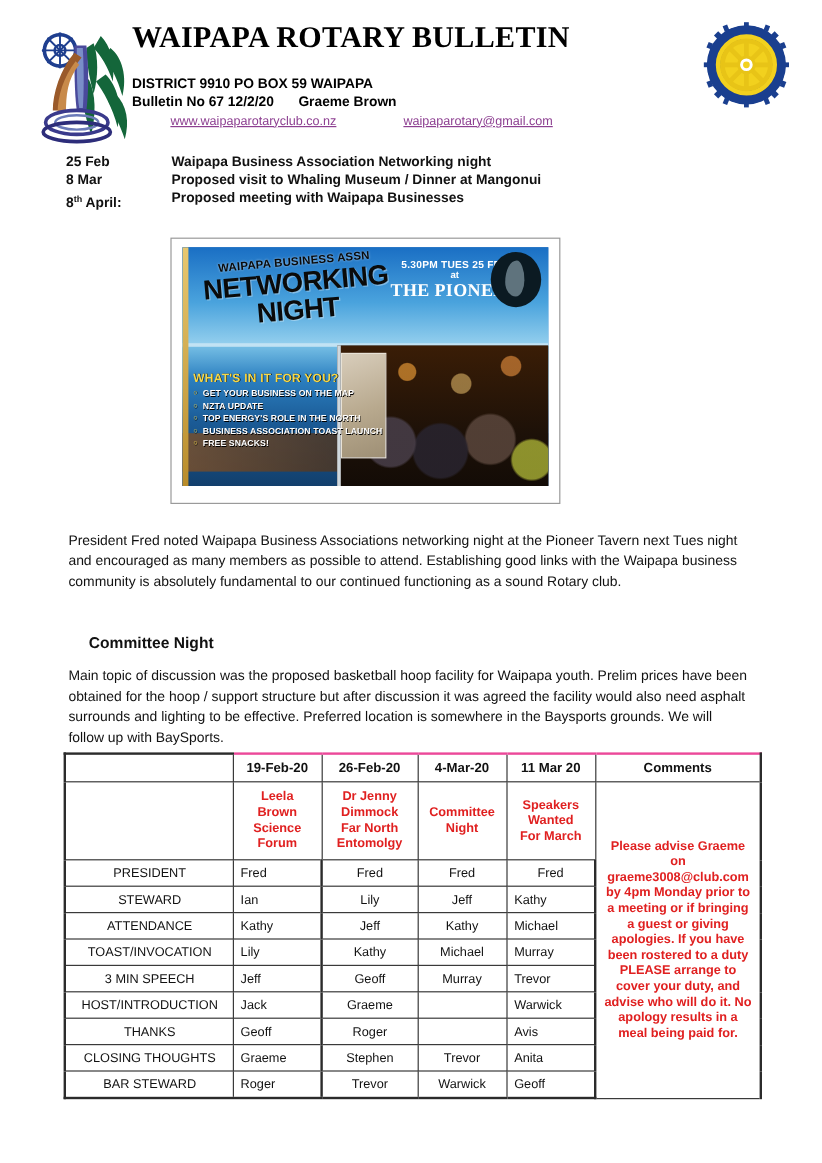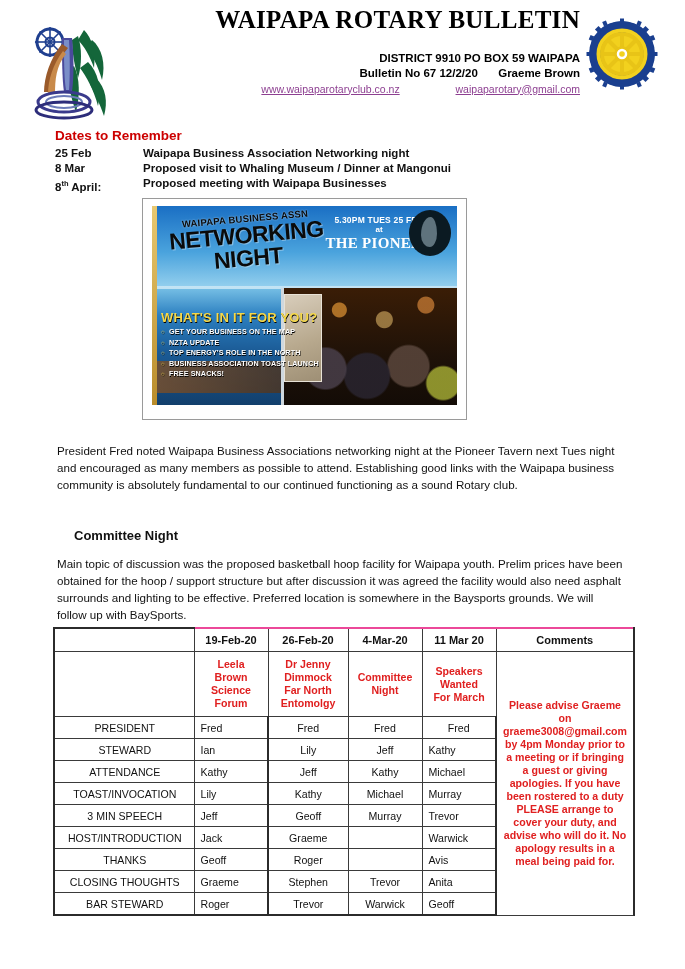--- a/index.html
+++ b/index.html
@@ -38,23 +38,23 @@
   .rotary-logo {
     position: absolute;
     left: 586px;
     top: 18px;
     width: 72px;
     height: 72px;
   }
   .header-center {
     position: absolute;
     left: 110px;
-    top: 6px;
+    top: 18px;
     width: 470px;
-    text-align: right;
+    text-align: left;
   }
   .bulletin-title {
     font-family: "Liberation Serif", serif;
     font-weight: bold;
     font-size: 25px;
     letter-spacing: 0.3px;
     color: #000;
     line-height: 1.1;
     white-space: nowrap;
   }
@@ -225,21 +225,21 @@
   }
   .poster-benefits {
     position:absolute;
     left: 9px;
     top: 104px;
     width: 168px;
     color: #f2e06a;
   }
   .poster-benefits .b-head {
     font-weight: bold;
-    font-size: 13px;
+    font-size: 10px;
     letter-spacing: 0.2px;
     color: #f5d84a;
     display:block;
     margin-bottom: 2px;
     text-shadow: 0.5px 0.5px 0 #000;
   }
   .poster-benefits li {
     list-style: none;
     font-weight: bold;
     font-size: 7.2px;
@@ -474,21 +474,20 @@
           <line x1="22" y1="22" x2="50" y2="50"></line>
           <line x1="50" y1="22" x2="22" y2="50"></line>
         </g>
         <circle cx="36" cy="36" r="6.5" fill="#ffffff" stroke="#e8c417" stroke-width="2.5"></circle>
         <circle cx="36" cy="36" r="2.8" fill="#f2d11e"></circle>
       </svg>
     </div>
   </div>
 
   <div class="dates-block">
-    <div class="dates-heading">Dates to Remember</div>
 
     <div class="date-row">
       <div class="date-label">25 Feb</div>
       <div class="date-text">Waipapa Business Association Networking night</div>
     </div>
 
     <div class="date-row">
       <div class="date-label">8 Mar</div>
       <div class="date-text">Proposed visit to Whaling Museum / Dinner at Mangonui</div>
     </div>
@@ -583,21 +582,21 @@
         <td>
           <span>Committee</span><br>
           <span>Night</span>
         </td>
         <td>
           <span>Speakers</span><br>
           <span>Wanted</span><br>
           <span>For March</span>
         </td>
         <td class="comments-cell" rowspan="10">
-          <span>Please advise Graeme on </span><b>graeme3008@gmail</b><span>.com</span><span> by 4pm Monday prior to a meeting or if bringing a guest or giving apologies. If you have been rostered to a duty PLEASE arrange to cover your duty, and advise who will do it.  No apology results in a meal being paid for.</span>
+          <span>Please advise Graeme on </span><b>graeme3008@club</b><span>.com</span><span> by 4pm Monday prior to a meeting or if bringing a guest or giving apologies. If you have been rostered to a duty PLEASE arrange to cover your duty, and advise who will do it.  No apology results in a meal being paid for.</span>
         </td>
       </tr>
 
       <tr>
         <td class="role-cell">PRESIDENT</td>
         <td class="name-d1">Fred</td>
         <td class="name-c sep-left">Fred</td>
         <td class="name-c">Fred</td>
         <td class="name-c">Fred</td>
       </tr>

